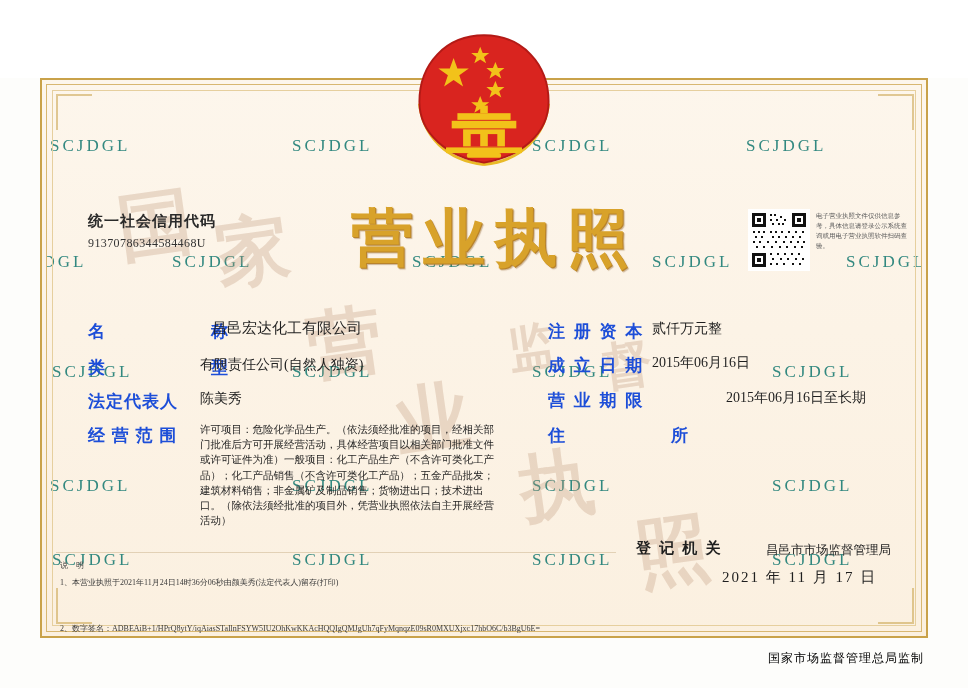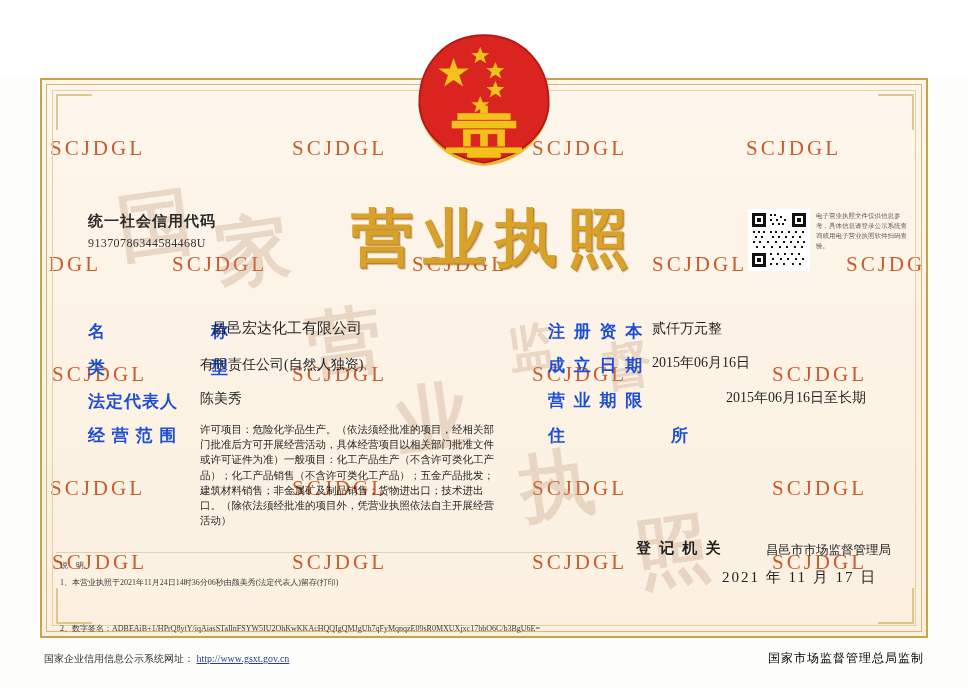--- a/index.html
+++ b/index.html
@@ -79,23 +79,23 @@
   .watermark-grid {
     position: absolute;
     left: 46px; top: 84px;
     width: 876px; height: 548px;
     overflow: hidden;
     pointer-events: none;
   }
   .wm {
     position: absolute;
     font-family: "Liberation Serif", serif;
-    font-size: 21px;
+    font-size: 17px;
     letter-spacing: 3px;
-    color: #c2410c;
+    color: #0f766e;
     opacity: .85;
     white-space: nowrap;
   }
 
   
   .diag-wm {
     position: absolute;
     left: 46px; top: 84px;
     width: 876px; height: 548px;
     overflow: hidden;
@@ -469,19 +469,15 @@
 
   <div class="reg-auth-label">登 记 机 关</div>
   <div class="reg-auth-value">昌邑市市场监督管理局</div>
   <div class="reg-date">2021 年  11 月 17 日</div>
 
   <div class="notes-divider"></div>
   <div class="notes-title">说　明</div>
   <div class="note note1">1、本营业执照于2021年11月24日14时36分06秒由颜美秀(法定代表人)留存(打印)</div>
   <div class="note note2">2、数字签名：ADBEAiB+1/HPrQ8ytY/iqAiasSTaIlnFSYW5IU2OhKwKKAcHQQIgQMJgUh7qFyMqnqzE09sR0MXUXjxc17hbO6C/b3BgU6E=</div>
 
-  <div class="footer-left">
-    <span>国家企业信用信息公示系统网址：</span>
-    <span class="url">http://www.gsxt.gov.cn</span>
-  </div>
   <div class="footer-right">国家市场监督管理总局监制</div>
 
 </div>
 
 </body></html>

